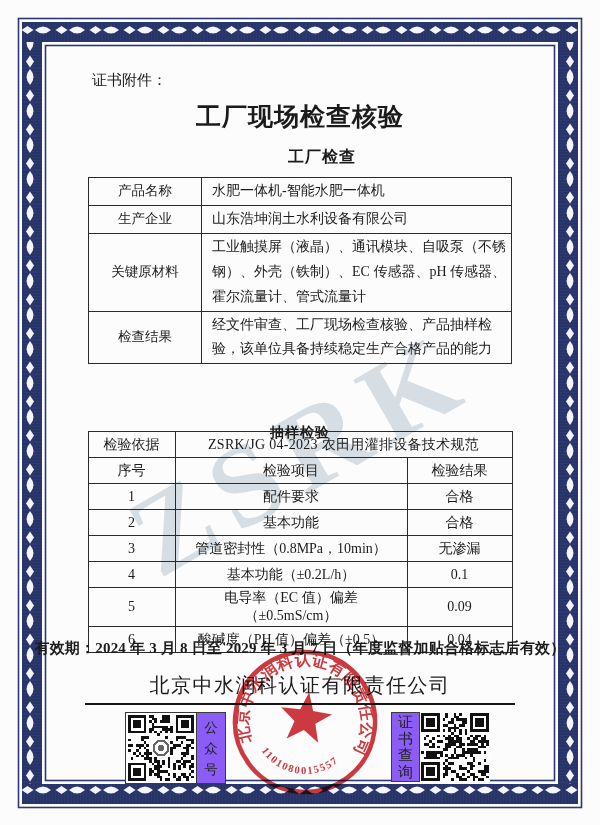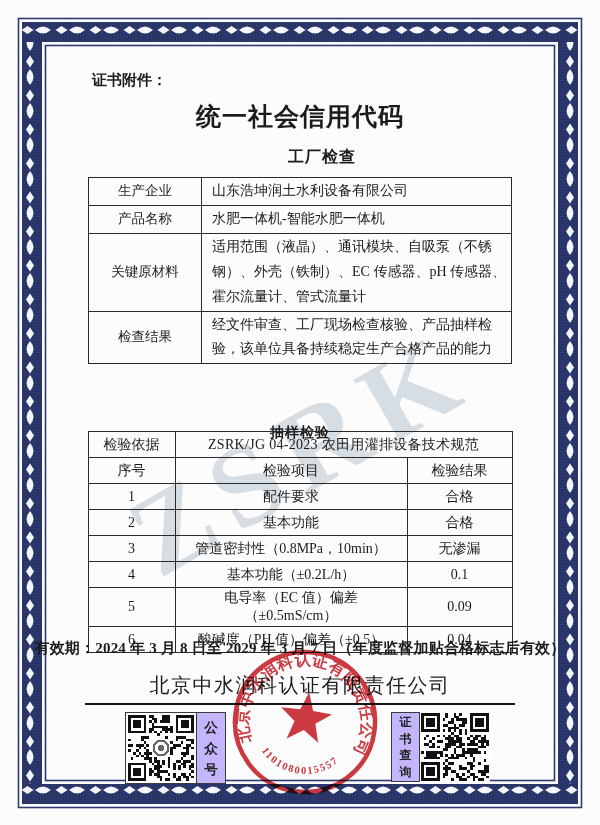--- a/index.html
+++ b/index.html
@@ -4,21 +4,21 @@
 <style>
   html,body{margin:0;padding:0;background:#ffffff;}
   .page{position:relative;width:600px;height:825px;background:#fcfcfd;overflow:hidden;
         font-family:"Liberation Serif","DejaVu Serif",serif;color:#1b1b1b;}
   .frame{position:absolute;left:0;top:0;z-index:1;pointer-events:none;}
   .layer{position:absolute;left:0;top:0;width:600px;height:825px;z-index:2;}
   .watermark{position:absolute;left:5px;top:388px;width:590px;text-align:center;z-index:0;
         font-family:"Liberation Serif","DejaVu Serif",serif;font-weight:bold;
         font-size:115px;letter-spacing:14px;color:#b4c1cd;opacity:.52;
         transform:rotate(-30deg);user-select:none;}
-  .attach-label{position:absolute;left:92px;top:71px;font-size:15px;font-weight:bold;}
+  .attach-label{position:absolute;left:92px;top:71px;font-size:15px;font-weight:normal;}
   .main-title{position:absolute;left:0;right:0;top:100px;text-align:center;
         font-family:"Liberation Sans","DejaVu Sans",sans-serif;font-weight:900;
         font-size:25px;letter-spacing:1px;}
   .sec-title{position:absolute;left:0;right:0;text-align:center;font-weight:bold;}
   .sec1{top:147px;font-size:16px;letter-spacing:1px;padding-left:44px;}
   .sec2{top:424px;font-size:14px;letter-spacing:1px;font-family:Liberation Mono, monospace;}
   .tbl-wrap{position:absolute;left:0;right:0;}
   .tw1{top:177px;} .tw2{top:431px;}
   table.cert{border-collapse:collapse;table-layout:fixed;width:424px;margin:0 auto;
         font-size:14px;border:1.5px solid #262626;background:transparent;}
@@ -33,24 +33,24 @@
   .company{position:absolute;left:0;right:0;top:672px;text-align:center;
         font-size:20px;letter-spacing:1.5px;}
   .rule{position:absolute;left:85px;top:703px;width:430px;height:0;
         border-top:2px solid #171717;}
   .qr-group{position:absolute;top:712px;height:70px;display:flex;z-index:2;}
   .qr-left-group{left:125px;border:1px solid #3a3a3a;background:#fff;}
   .qr-right-group{left:391px;}
   .qr{width:66px;height:66px;padding:2px;background:#fff;}
   .qr-r{width:68px;height:68px;padding:1px;background:#fff;}
   .vlabel{display:flex;align-items:center;justify-content:center;text-align:center;
-        font-weight:bold;background:#c4b5fd;color:#222;}
+        font-weight:normal;background:#8b5cf6;color:#222;}
   .vl-left{width:28px;border-left:1px solid #3a3a3a;font-size:13.5px;}
   .vl-left span{width:1em;word-break:break-all;line-height:21px;display:block;}
-  .vl-right{width:27px;border:1px solid #3a3a3a;font-size:12px;}
+  .vl-right{width:27px;border:1px solid #3a3a3a;font-size:15px;}
   .vl-right span{width:1em;word-break:break-all;line-height:16.5px;display:block;}
   .stamp{position:absolute;left:230px;top:647px;width:150px;height:150px;z-index:3;
         mix-blend-mode:multiply;opacity:.9;}
   .stamp text{font-family:"Liberation Serif","DejaVu Serif",serif;font-weight:bold;}
 </style>
 </head>
 <body>
 
 <div class="page">
 
@@ -74,37 +74,37 @@
     <rect x="22" y="22" width="556" height="20" fill="url(#ph)"></rect>
     <rect x="22" y="784" width="556" height="20" fill="url(#ph)"></rect>
     <rect x="22" y="42" width="20" height="742" fill="url(#pv)"></rect>
     <rect x="558" y="42" width="20" height="742" fill="url(#pv)"></rect>
   </svg>
 
   <div class="watermark">ZSRK</div>
 
   <div class="layer">
     <div class="attach-label">证书附件：</div>
-    <div class="main-title">统一社会信用代码</div>
+    <div class="main-title">工厂现场检查核验</div>
     <div class="sec-title sec1">工厂检查</div>
 
     <div class="tbl-wrap tw1">
       <table class="cert ft">
         <tbody>
             <tr class="single">
+          <td class="lbl">产品名称</td>
+          <td class="val">水肥一体机-智能水肥一体机</td>
+        </tr>
+        <tr class="single">
           <td class="lbl">生产企业</td>
           <td class="val">山东浩坤润土水利设备有限公司</td>
         </tr>
-        <tr class="single">
-          <td class="lbl">产品名称</td>
-          <td class="val">水肥一体机-智能水肥一体机</td>
-        </tr>
         <tr>
           <td class="lbl">关键原材料</td>
-          <td class="val">适用范围（液晶）、通讯模块、自吸泵（不锈钢）、外壳（铁制）、EC 传感器、pH 传感器、霍尔流量计、管式流量计</td>
+          <td class="val">工业触摸屏（液晶）、通讯模块、自吸泵（不锈钢）、外壳（铁制）、EC 传感器、pH 传感器、霍尔流量计、管式流量计</td>
         </tr>
         <tr>
           <td class="lbl">检查结果</td>
           <td class="val">经文件审查、工厂现场检查核验、产品抽样检验，该单位具备持续稳定生产合格产品的能力</td>
         </tr>
       </tbody>
         </table>
     </div>
 
     <div class="sec-title sec2">抽样检验</div>

